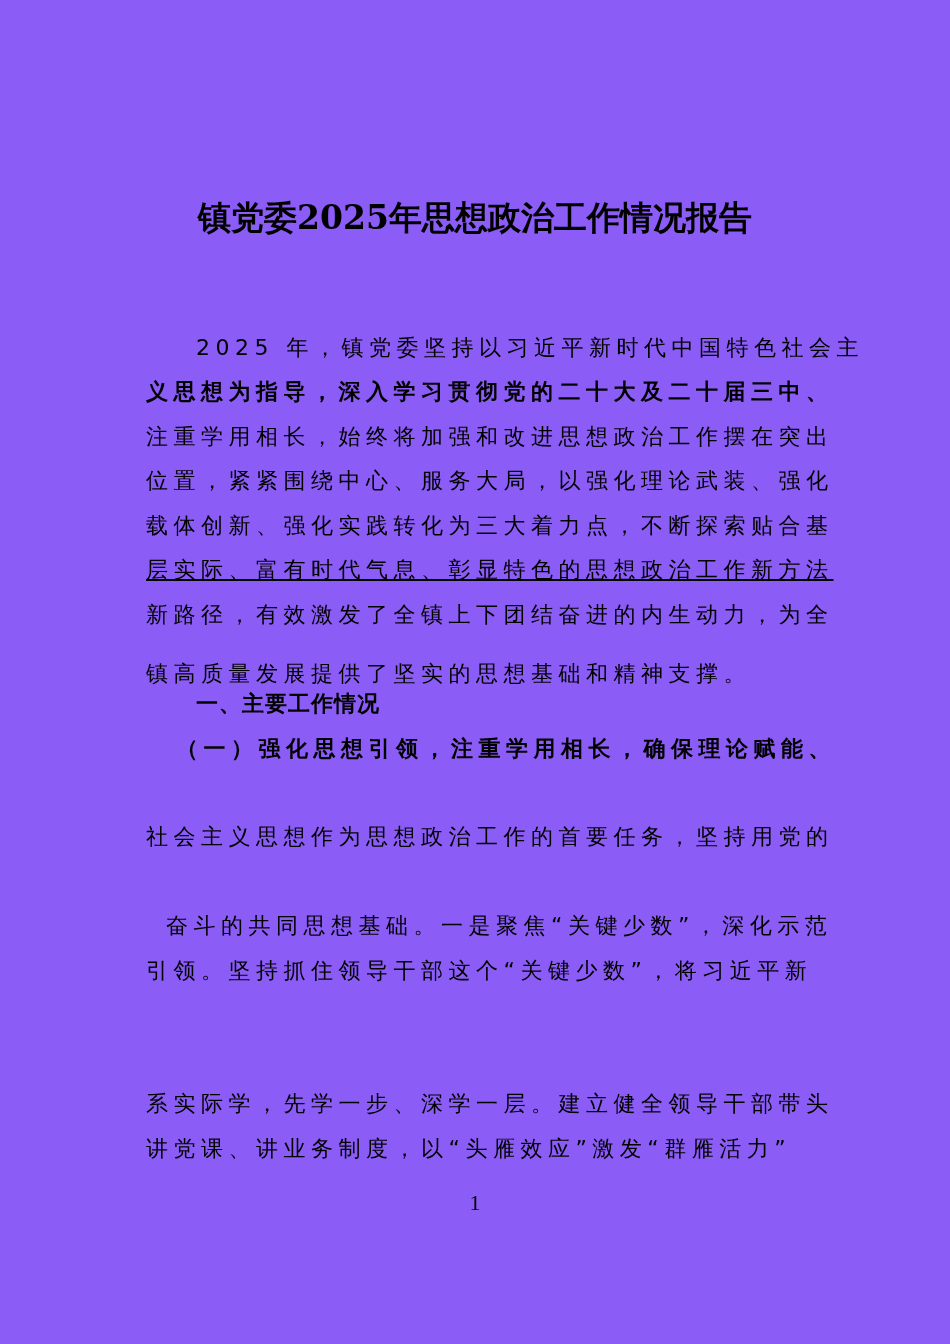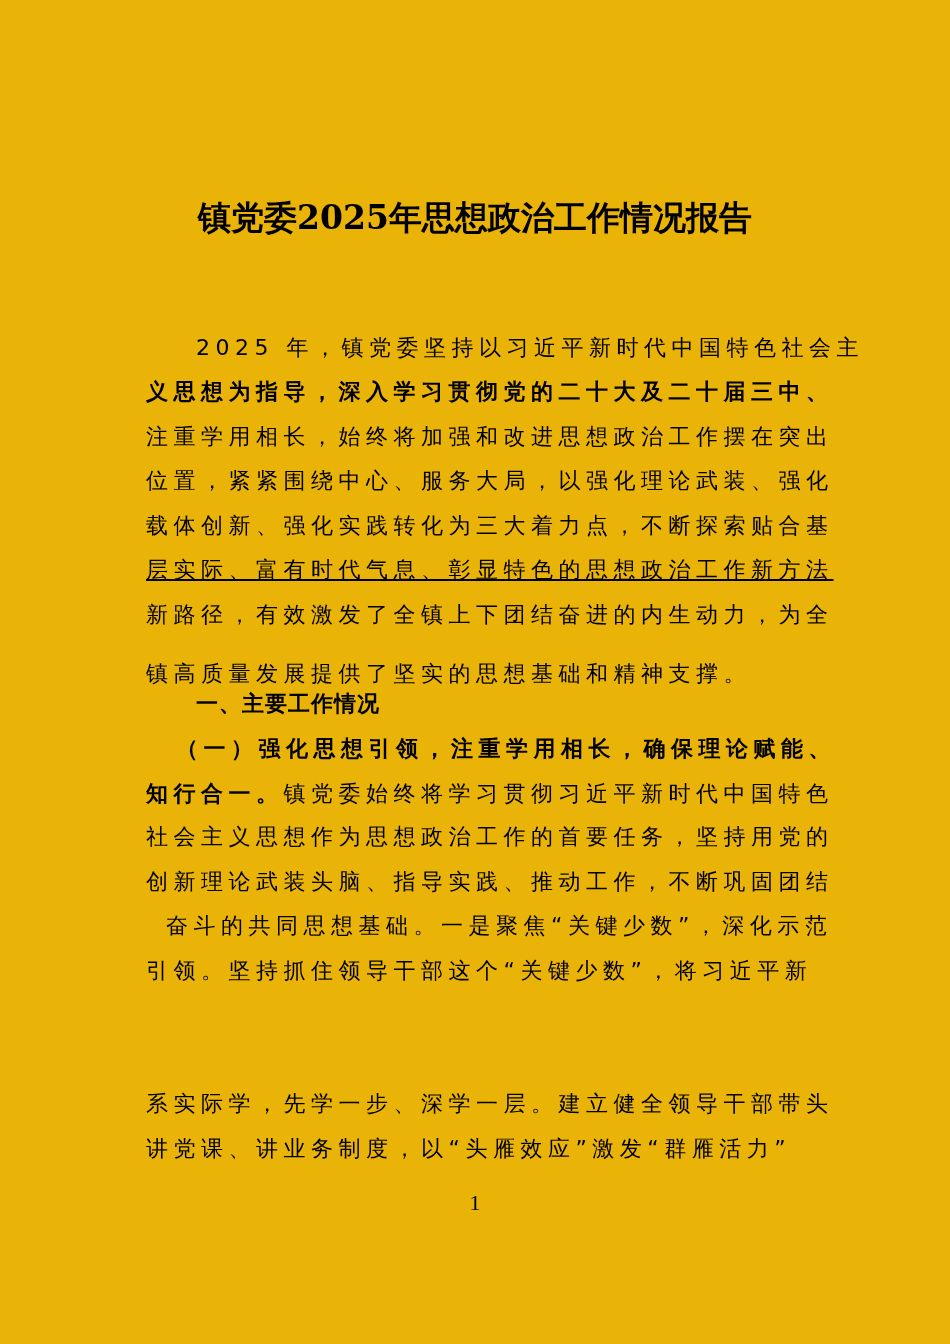--- a/index.html
+++ b/index.html
@@ -12,21 +12,21 @@
       height: 1344px;
       position: relative;
       overflow: hidden;
       color: #000000;
     }
     .page {
       position: absolute;
       left: 0; top: 0;
       width: 950px;
       height: 1344px;
-      background: #eab308;
+      background: #8b5cf6;
     }
     .title {
       position: absolute;
       left: 0;
       width: 950px;
       top: 196px;
       text-align: center;
       font-family: "DejaVu Serif", "Liberation Serif", serif;
       font-weight: bold;
       font-size: 33px;
@@ -83,25 +83,21 @@
   <div class="body-line" style="top:459px;">位置，紧紧围绕中心、服务大局，以强化理论武装、强化</div>
   <div class="body-line" style="top:504px;">载体创新、强化实践转化为三大着力点，不断探索贴合基</div>
   <div class="body-line" style="top:548px;text-decoration:underline;">层实际、富有时代气息、彰显特色的思想政治工作新方法</div>
   <div class="body-line" style="top:593px;">新路径，有效激发了全镇上下团结奋进的内生动力，为全</div>
   <div class="body-line" style="top:652px;">镇高质量发展提供了坚实的思想基础和精神支撑。</div>
 
   <div class="heading-1" style="top:682px;">一、主要工作情况</div>
 
   <div class="body-line indent heading-2-lead" style="top:726px; left:176px;">（一）强化思想引领，注重学用相长，确保理论赋能、</div>
 
-  <div class="body-line" style="top:771px;">
-    <span class="heading-2-lead">知行合一。</span><span>镇党委始终将学习贯彻习近平新时代中国特色</span>
-  </div>
 
   <div class="body-line" style="top:815px;">社会主义思想作为思想政治工作的首要任务，坚持用党的</div>
-  <div class="body-line" style="top:860px;">创新理论武装头脑、指导实践、推动工作，不断巩固团结</div>
   <div class="body-line" style="top:904px;margin-left:20px;">奋斗的共同思想基础。一是聚焦“关键少数”，深化示范</div>
   <div class="body-line" style="top:949px;">引领。坚持抓住领导干部这个“关键少数”，将习近平新</div>
   <div class="body-line" style="top:1082px;">系实际学，先学一步、深学一层。建立健全领导干部带头</div>
   <div class="body-line" style="top:1127px;">讲党课、讲业务制度，以“头雁效应”激发“群雁活力”</div>
 
   <div class="page-number">1</div>
 </div>
 
 </body></html>

